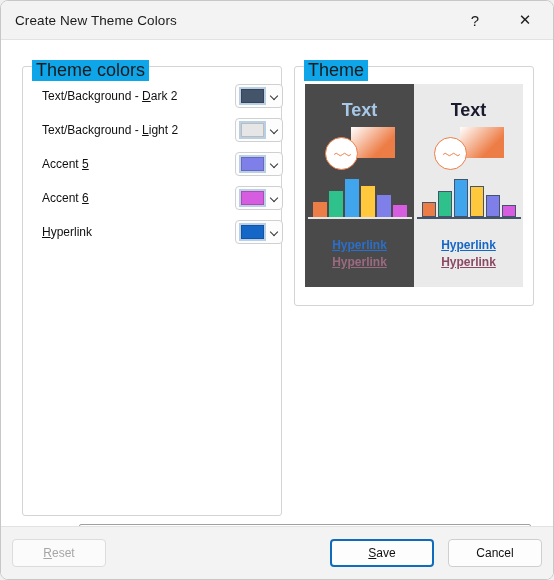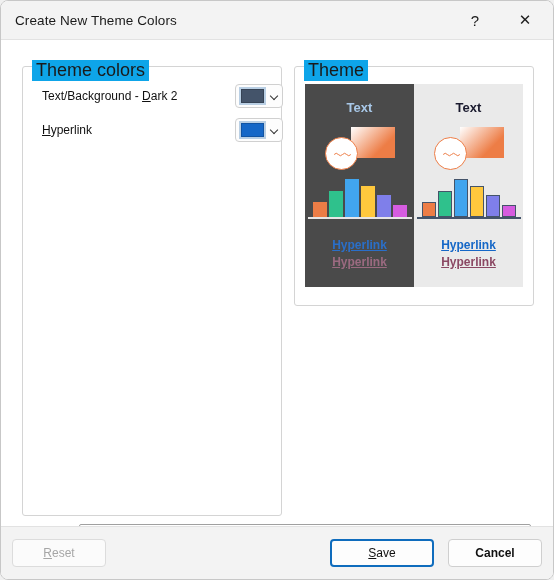--- a/index.html
+++ b/index.html
@@ -173,21 +173,21 @@
     position: relative;
     width: 50%;
     height: 100%;
     overflow: hidden;
   }
   .sample-text {
     position: absolute;
     top: 16px;
     width: 100%;
     text-align: center;
-    font-size: 13px;
+    font-size: 18px;
     font-weight: bold;
   }
   .sample-shapes {
     position: absolute;
     top: 40px;
     left: 0;
     width: 100%;
     height: 46px;
   }
   .shape-rect {
@@ -321,21 +321,20 @@
   }
   #save-button {
     right: 119px;
     width: 104px;
     border: 2px solid #0f6cbd;
     background: #fdfdfd;
   }
   #cancel-button {
     right: 11px;
     width: 94px;
-    font-weight: bold;
   }
 </style>
 </head>
 <body>
 
 <div id="dialog">
 
   <div id="titlebar">
     <div id="title-text">Create New Theme Colors</div>
     <div class="title-btn" id="help-btn">
@@ -354,20 +353,47 @@
           <div class="color-row">
             <div class="color-row-label">Text/Background - <u>D</u>ark 2</div>
             <div class="color-button">
               <div class="swatch-outer">
                 <div class="swatch-inner" style="background: rgb(68, 84, 106);"></div>
               </div>
               <div class="chevron"></div>
             </div>
           </div>
           <div class="color-row">
+            <div class="color-row-label">Text/Background - <u>L</u>ight 2</div>
+            <div class="color-button">
+              <div class="swatch-outer">
+                <div class="swatch-inner" style="background: rgb(231, 230, 230);"></div>
+              </div>
+              <div class="chevron"></div>
+            </div>
+          </div>
+          <div class="color-row">
+            <div class="color-row-label">Accent <u>5</u></div>
+            <div class="color-button">
+              <div class="swatch-outer">
+                <div class="swatch-inner" style="background: rgb(127, 127, 234);"></div>
+              </div>
+              <div class="chevron"></div>
+            </div>
+          </div>
+          <div class="color-row">
+            <div class="color-row-label">Accent <u>6</u></div>
+            <div class="color-button">
+              <div class="swatch-outer">
+                <div class="swatch-inner" style="background: rgb(214, 92, 224);"></div>
+              </div>
+              <div class="chevron"></div>
+            </div>
+          </div>
+          <div class="color-row">
             <div class="color-row-label"><u>H</u>yperlink</div>
             <div class="color-button">
               <div class="swatch-outer">
                 <div class="swatch-inner" style="background: rgb(21, 103, 199);"></div>
               </div>
               <div class="chevron"></div>
             </div>
           </div>
         </div>
     </div>

